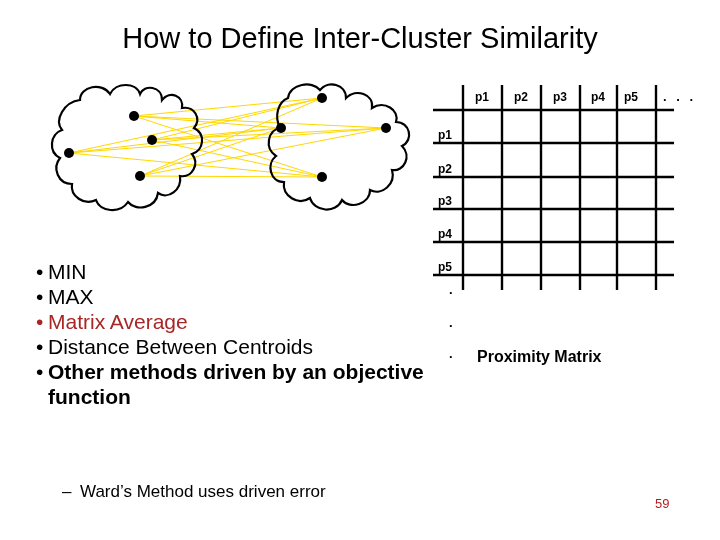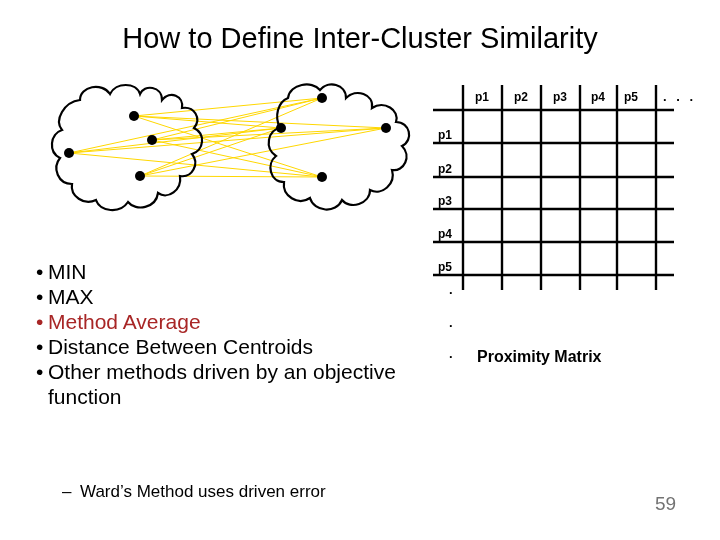--- a/index.html
+++ b/index.html
@@ -66,21 +66,21 @@
     font-size: 21px;
     line-height: 25px;
     padding-left: 8px;
     box-sizing: border-box;
   }
   .bullet-text {
     flex: 1 1 auto;
     white-space: pre;
   }
   .bullet-row.wrap { height: auto; }
-  .bullet-row.wrap .bullet-text { white-space: normal; }
+  .bullet-row.wrap .bullet-text { white-space: normal; font-weight: bold; }
   .accent { color: #a82626; }
 
   #subbullet {
     position: absolute;
     left: 62px;
     top: 482px;
     font-size: 17px;
     line-height: 20px;
     display: flex;
     white-space: pre;
@@ -130,23 +130,23 @@
     font-weight: bold;
     line-height: 15px;
     white-space: nowrap;
   }
 
   
   #page-number {
     position: absolute;
     left: 655px;
     top: 496px;
-    font-size: 19px;
+    font-size: 13px;
     line-height: 15px;
-    color: #737373;
+    color: #b91c1c;
   }
 </style>
 </head>
 <body>
 
 <div id="slide">
 
   <div id="title">How to Define Inter-Cluster Similarity</div>
 
   <div id="diagram">
@@ -260,21 +260,21 @@
     <div class="bullet-row">
       <span class="bullet-dot">•</span>
       <span class="bullet-text">MIN</span>
     </div>
     <div class="bullet-row">
       <span class="bullet-dot">•</span>
       <span class="bullet-text">MAX</span>
     </div>
     <div class="bullet-row">
       <span class="bullet-dot accent">•</span>
-      <span class="bullet-text accent">Method Average</span>
+      <span class="bullet-text accent">Matrix Average</span>
     </div>
     <div class="bullet-row">
       <span class="bullet-dot">•</span>
       <span class="bullet-text">Distance Between Centroids</span>
     </div>
     <div class="bullet-row wrap">
       <span class="bullet-dot">•</span>
       <span class="bullet-text">Other methods driven by an objective function</span>
     </div>
   </div>

